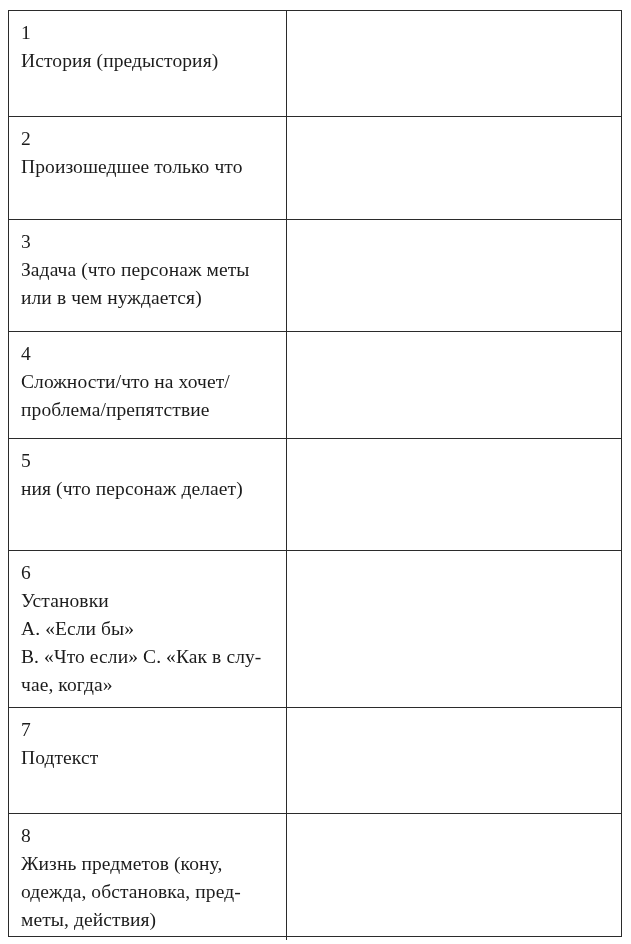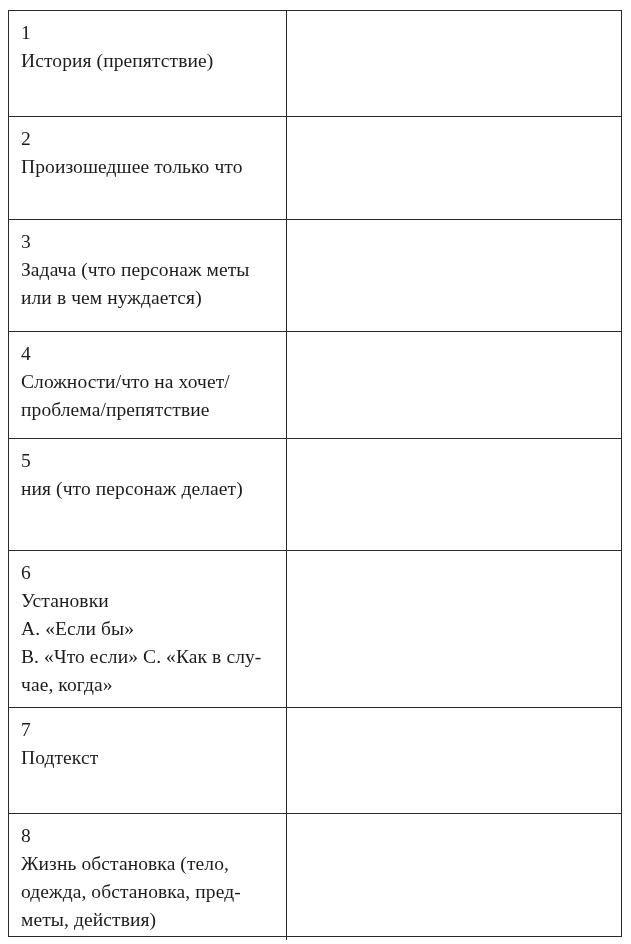--- a/index.html
+++ b/index.html
@@ -61,21 +61,21 @@
   .row:nth-child(7) { height: 106px; }
 </style>
 </head>
 <body>
 
 <div class="page">
   <div class="acting-table" id="table-root">
       <div class="row">
         <div class="cell left">
           <div class="line">1</div>
-          <div class="line">История (препятствие)</div>
+          <div class="line">История (предыстория)</div>
         </div>
         <div class="cell right"></div>
       </div>
       <div class="row">
         <div class="cell left">
           <div class="line">2</div>
           <div class="line">Произошедшее только что</div>
         </div>
         <div class="cell right"></div>
       </div>
@@ -115,20 +115,20 @@
       <div class="row">
         <div class="cell left">
           <div class="line">7</div>
           <div class="line">Подтекст</div>
         </div>
         <div class="cell right"></div>
       </div>
       <div class="row">
         <div class="cell left">
           <div class="line">8</div>
-          <div class="line">Жизнь обстановка (тело,</div>
+          <div class="line">Жизнь предметов (кону,</div>
           <div class="line">одежда, обстановка, пред-</div>
           <div class="line">меты, действия)</div>
         </div>
         <div class="cell right"></div>
       </div>
     </div>
 </div>
 
 </body></html>

